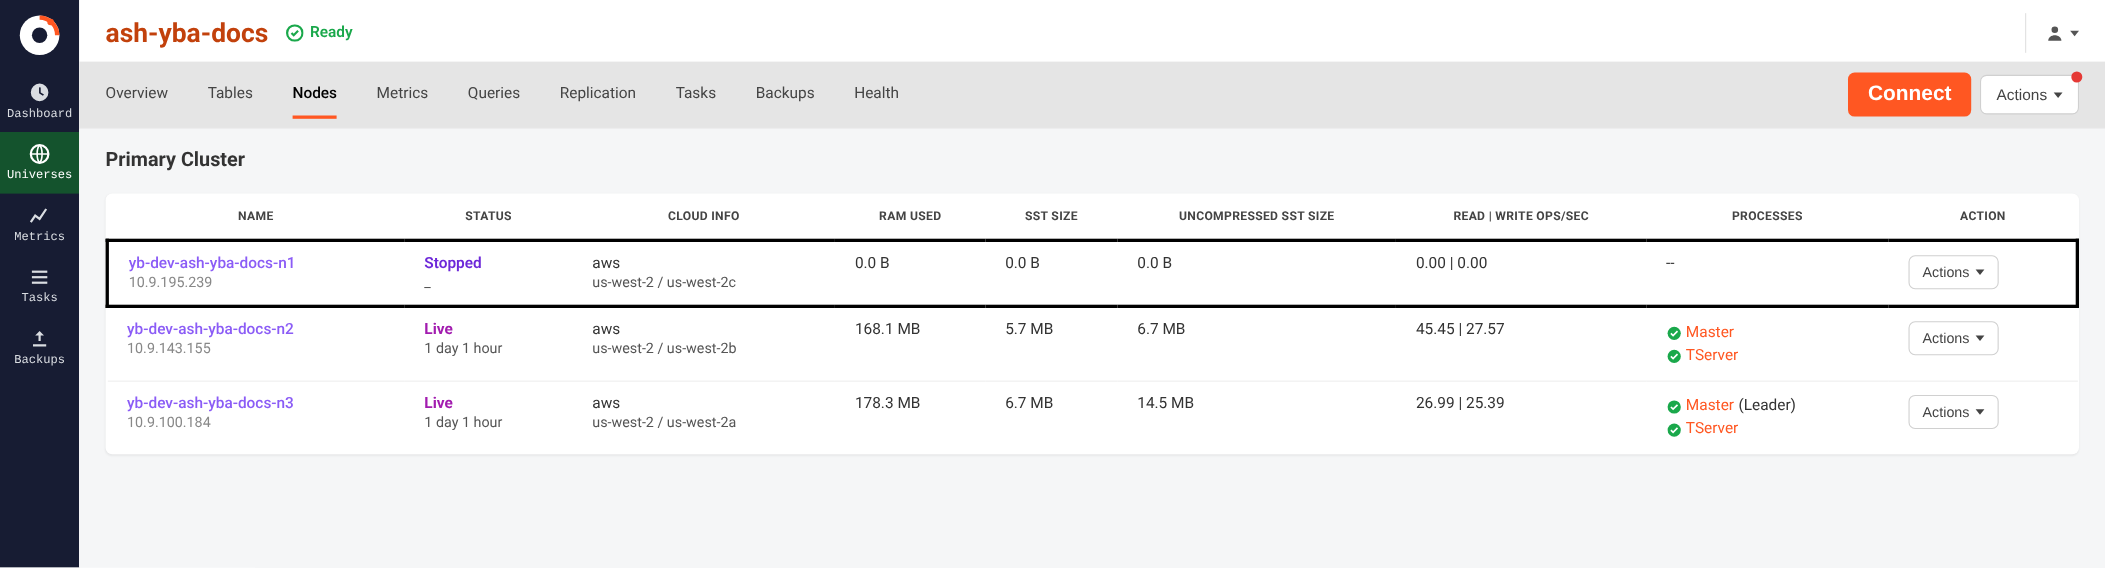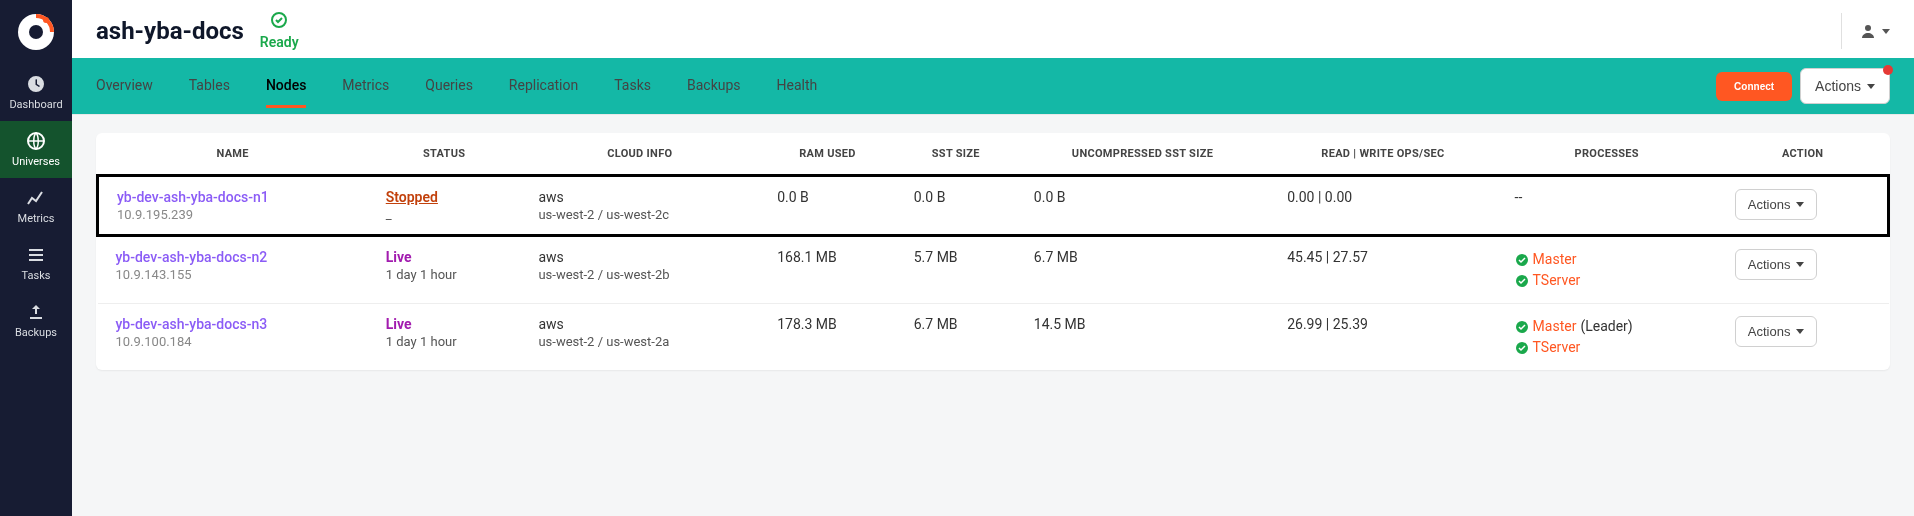--- a/index.html
+++ b/index.html
@@ -27,67 +27,68 @@
     display: flex; align-items: center; justify-content: center;
     margin-bottom: 8px;
   }
   .nav-item {
     width: 72px;
     padding: 10px 0;
     text-align: center;
     font-size: 11px;
     color: #dadde2;
     cursor: pointer;
+    font-family: Liberation Mono, monospace;
   }
   .nav-item.active {
     background: #14532d;
     color: #fff;
   }
   .nav-item svg { display: block; margin: 0 auto 4px; }
 
   
   .main { flex: 1; display: flex; flex-direction: column; background: #fff; }
   .topbar {
     display: flex; align-items: center; justify-content: space-between;
     padding: 12px 24px 8px 24px;
     border-bottom: none;
   }
   .title-wrap { display: flex; align-items: center; gap: 16px; }
-  .title { font-size: 24px; font-weight: 700; color: #0f172a; }
-  .ready { color: #1aa84b; font-weight: 600; font-size: 14px; display: flex; align-items: center; gap: 6px; flex-direction: column; }
+  .title { font-size: 24px; font-weight: 700; color: #c2410c; }
+  .ready { color: #1aa84b; font-weight: 600; font-size: 14px; display: flex; align-items: center; gap: 6px; }
   .ready svg { width: 16px; height: 16px; }
   .user-btn {
     color: #555; cursor: pointer; display: flex; align-items: center; gap: 4px;
     border-left: 1px solid #e0e0e0; padding-left: 16px; height: 36px;
   }
 
   
   .tabs-row {
     display: flex; align-items: center; justify-content: space-between;
     padding: 0 24px;
     border-bottom: 1px solid #e8e8e8;
-    background: #14b8a6;
+    background: #e5e5e5;
   }
   .tabs { display: flex; gap: 36px; }
   .tab {
     padding: 12px 0;
     font-size: 14px;
     color: #444;
     cursor: pointer;
     border-bottom: 3px solid transparent;
   }
   .tab.active {
     color: #000;
     font-weight: 500;
     border-bottom-color: #ff5722;
   }
   .right-actions { display: flex; gap: 8px; align-items: center; padding: 10px 0; position: relative; }
   .btn-connect {
     background: #ff5722; color: #fff; border: none; border-radius: 6px;
-    padding: 9px 18px; font-weight: 600; font-size: 10px; cursor: pointer;
+    padding: 9px 18px; font-weight: 600; font-size: 19px; cursor: pointer;
   }
   .btn-actions {
     background: #fff; border: 1px solid #d0d0d0; border-radius: 6px;
     padding: 9px 14px; font-size: 14px; cursor: pointer; display: flex; align-items: center; gap: 6px;
     position: relative;
     color: #444;
   }
   .alert-dot {
     position: absolute; top: -4px; right: -4px;
     width: 10px; height: 10px; background: #e53935; border-radius: 50%;
@@ -112,21 +113,21 @@
     vertical-align: top;
     font-size: 14px;
   }
   tbody tr.highlight td { border-top: 3px solid #000; }
   tbody tr.highlight-bottom td { border-bottom: 3px solid #000; }
   .highlight-cell-left { border-left: 3px solid #000; }
   .highlight-cell-right { border-right: 3px solid #000; }
 
   .node-name { color: #8b5cf6; font-weight: 500; }
   .node-ip { color: #888; font-size: 13px; margin-top: 2px; }
-  .status-stopped { color: #c2410c; font-weight: 600; text-decoration: underline; }
+  .status-stopped { color: #6d28d9; font-weight: 600; }
   .status-live { color: #a21caf; font-weight: 700; }
   .subline { color: #555; margin-top: 2px; font-size: 13px; }
   .num { color: #333; }
   .proc-link { color: #ff5722; }
   .proc-line { display: flex; align-items: center; gap: 4px; line-height: 1.5; }
   .check { color: #1aa84b; width: 14px; height: 14px; flex-shrink: 0;}
   .row-actions {
     background: #fff; border: 1px solid #d0d0d0; border-radius: 6px;
     padding: 7px 12px; font-size: 13px; cursor: pointer; display: inline-flex; align-items: center; gap: 6px;
     color: #444;
@@ -220,20 +221,21 @@
         <button class="btn-connect">Connect</button>
         <button class="btn-actions">
           <span>Actions</span>
           <span class="caret"></span>
           <span class="alert-dot"></span>
         </button>
       </div>
     </div>
 
     <div class="content">
+      <h2 class="section-title">Primary Cluster</h2>
       <div class="card">
         <table>
           <thead>
             <tr>
               <th>NAME</th>
               <th>STATUS</th>
               <th>CLOUD INFO</th>
               <th>RAM USED</th>
               <th>SST SIZE</th>
               <th>UNCOMPRESSED SST SIZE</th>

